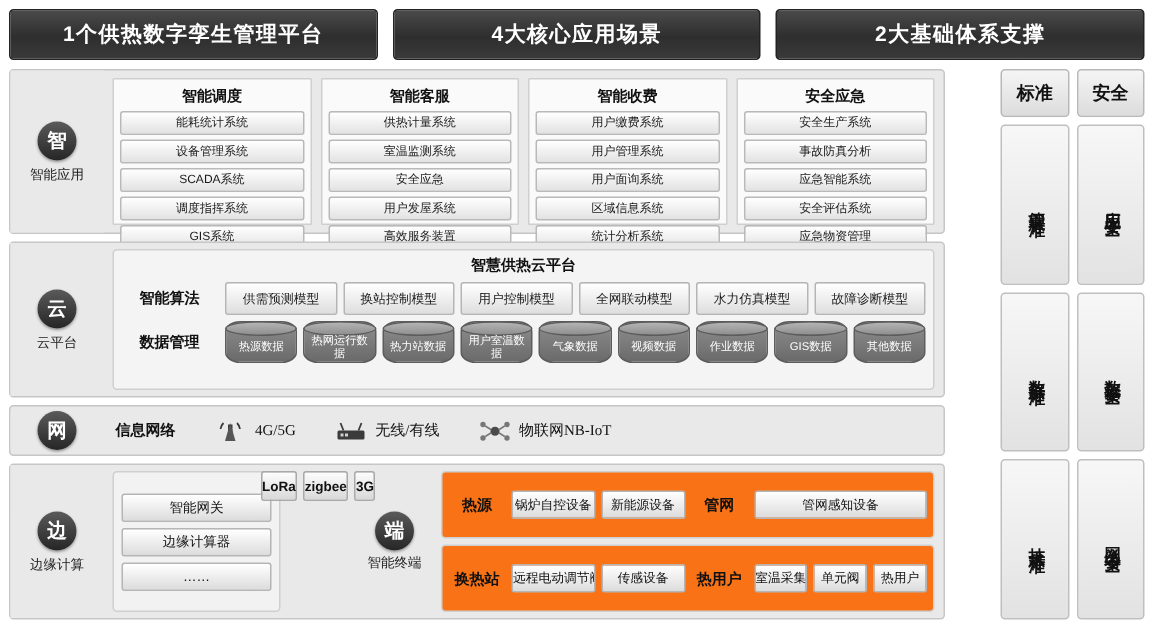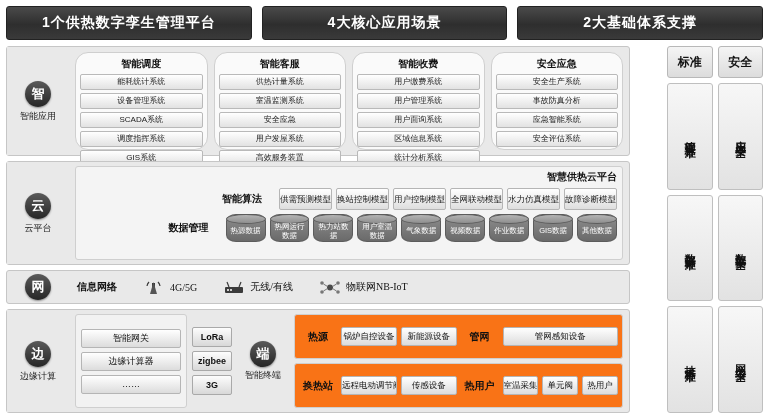--- a/index.html
+++ b/index.html
@@ -43,39 +43,39 @@
     color:#fff;font-size:13px;font-weight:bold;
     display:flex;align-items:center;justify-content:center;
     box-shadow:0 1px 2px rgba(0,0,0,.4);
   }
   .badge-text{font-size:9px;color:#222;text-align:center;line-height:11px;}
 
   
   .l1{height:110px;}
   .l1 .content{flex:1;display:flex;gap:6px;padding:5px 6px;box-sizing:border-box;}
   .group{
-    flex:1;background:#fafafa;border:1px solid #cfcfcf;border-radius:13px;
+    flex:1;background:#fafafa;border:1px solid #cfcfcf;border-radius:1px;
     display:flex;flex-direction:column;padding:3px 4px;box-sizing:border-box;
   }
   .group-title{font-size:10px;font-weight:bold;text-align:center;margin:1px 0 3px;color:#111;}
   .chip-grid{display:flex;flex-wrap:wrap;gap:3px;justify-content:center;}
   .chip{
     flex:1 1 calc(50% - 3px);min-width:0;
     background:linear-gradient(180deg,#ffffff,#e2e2e2);
     border:1px solid #b9b9b9;border-radius:2px;
     font-size:8px;text-align:center;line-height:14px;height:14px;
     color:#1a1a1a;white-space:nowrap;overflow:hidden;
   }
 
   
   .l2{height:104px;}
   .l2 .content{flex:1;padding:4px 6px;box-sizing:border-box;display:flex;flex-direction:column;}
   .cloud-box{
     flex:1;background:#f4f4f4;border:1px solid #cfcfcf;border-radius:3px;
-    padding:3px 5px 5px;box-sizing:border-box;display:flex;flex-direction:column;gap:4px;align-items:flex-end;
+    padding:3px 5px 5px;box-sizing:border-box;display:flex;flex-direction:column;gap:4px;
   }
   .cloud-title{font-size:10px;font-weight:bold;text-align:center;color:#111;}
   .cloud-row{display:flex;align-items:center;gap:5px;}
   .row-key{
     width:64px;flex:none;font-size:10px;font-weight:bold;color:#111;text-align:center;
   }
   .algo-items{flex:1;display:flex;gap:4px;}
   .algo{
     flex:1;background:linear-gradient(180deg,#ffffff,#dedede);
     border:1px solid #b5b5b5;border-radius:2px;
@@ -111,21 +111,21 @@
   .l4 .content{flex:1;display:flex;gap:5px;padding:4px 6px;box-sizing:border-box;}
   .edge-left{
     width:112px;flex:none;background:#f2f2f2;border:1px solid #cfcfcf;border-radius:3px;
     display:flex;flex-direction:column;justify-content:center;gap:4px;padding:4px 5px;box-sizing:border-box;
   }
   .edge-chip{
     background:linear-gradient(180deg,#ffffff,#dcdcdc);border:1px solid #b5b5b5;border-radius:2px;
     font-size:9px;line-height:17px;height:17px;text-align:center;color:#111;
   }
   .proto-col{
-    width:40px;flex:none;display:flex;flex-direction:column;gap:4px;justify-content:center;
+    width:40px;flex:none;display:flex;flex-direction:row;gap:4px;justify-content:center;
   }
   .proto{
     background:linear-gradient(180deg,#fdfdfd,#d8d8d8);border:1px solid #a9a9a9;border-radius:2px;
     font-size:9px;font-weight:bold;line-height:18px;height:18px;text-align:center;color:#111;
   }
   .term-label{
     width:52px;flex:none;display:flex;flex-direction:column;align-items:center;justify-content:center;gap:3px;
   }
   .term-right{flex:1;display:flex;flex-direction:column;gap:4px;}
   .term-card{
@@ -213,20 +213,21 @@
             </div>
           </div>
 
           <div class="group">
             <div class="group-title">安全应急</div>
             <div class="chip-grid">
               <div class="chip">安全生产系统</div>
               <div class="chip">事故防真分析</div>
               <div class="chip">应急智能系统</div>
               <div class="chip">安全评估系统</div>
+              <div class="chip">应急物资管理</div>
             </div>
           </div>
 
         </div>
       </div>
 
       <div class="layer l2">
         <div class="layer-label">
           <div class="badge">云</div>
           <div class="badge-text">云平台</div>

